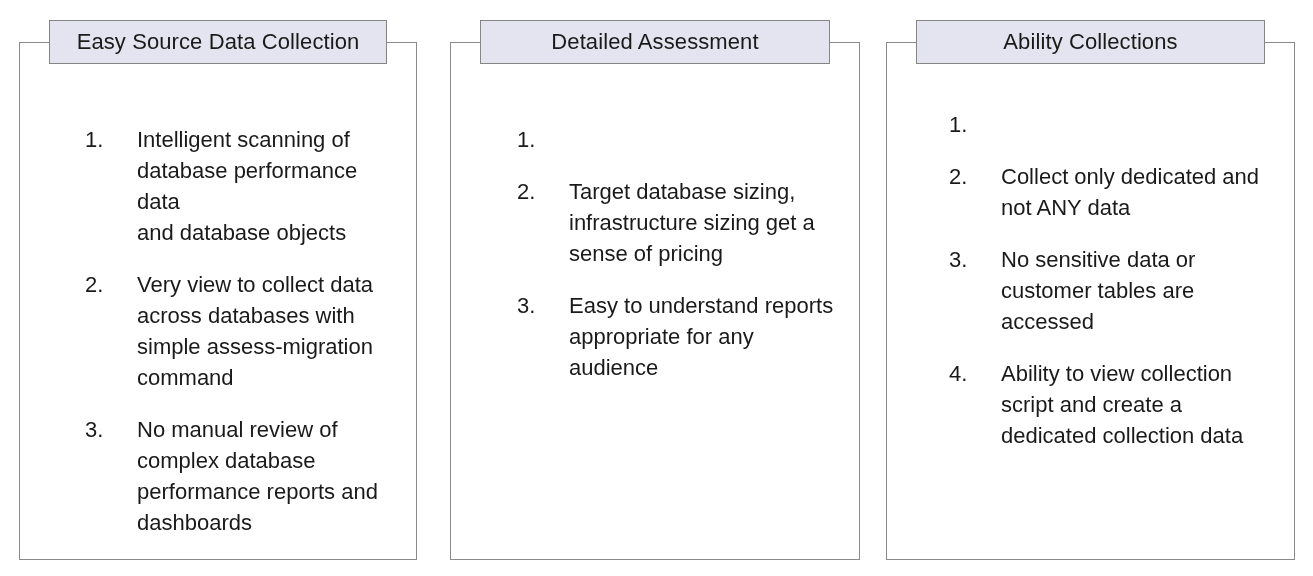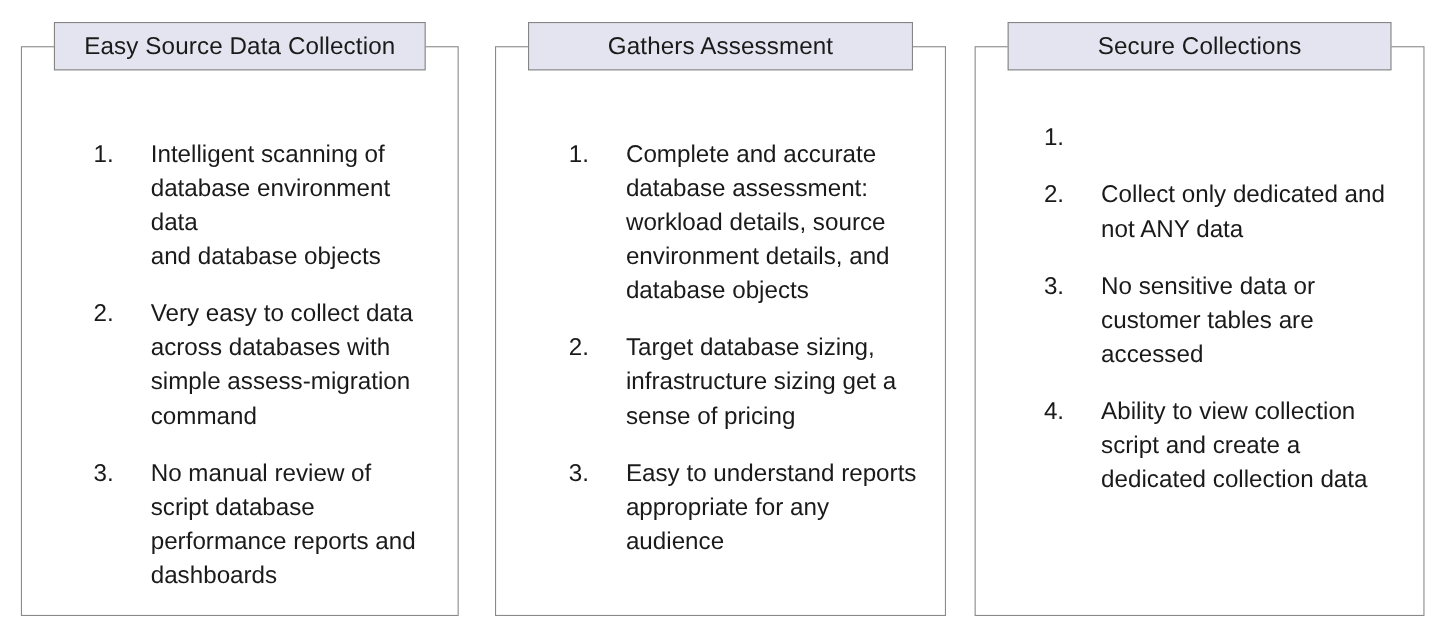--- a/index.html
+++ b/index.html
@@ -110,73 +110,68 @@
 
   <section class="panel" id="panel-1">
     <div class="panel-box"></div>
     <div class="panel-header">
       <span class="panel-header-title">Easy Source Data Collection</span>
     </div>
     <ol class="panel-list">
       <li class="list-item">
         <span class="item-number">1.</span>
         <span class="item-text">Intelligent scanning of
-database environment data
+database performance data
 and database objects</span>
       </li>
       <li class="list-item">
         <span class="item-number">2.</span>
-        <span class="item-text">Very easy to collect data
+        <span class="item-text">Very view to collect data
 across databases with
 simple assess-migration
 command</span>
       </li>
       <li class="list-item">
         <span class="item-number">3.</span>
         <span class="item-text">No manual review of
-script database
+complex database
 performance reports and
 dashboards</span>
       </li>
     </ol>
   </section>
 
   <section class="panel" id="panel-2">
     <div class="panel-box"></div>
     <div class="panel-header">
-      <span class="panel-header-title">Gathers Assessment</span>
+      <span class="panel-header-title">Detailed Assessment</span>
     </div>
     <ol class="panel-list">
       <li class="list-item">
         <span class="item-number">1.</span>
-        <span class="item-text">Complete and accurate
-database assessment:
-workload details, source
-environment details, and
-database objects</span>
       </li>
       <li class="list-item">
         <span class="item-number">2.</span>
         <span class="item-text">Target database sizing,
 infrastructure sizing get a
 sense of pricing</span>
       </li>
       <li class="list-item">
         <span class="item-number">3.</span>
         <span class="item-text">Easy to understand reports
 appropriate for any
 audience</span>
       </li>
     </ol>
   </section>
 
   <section class="panel" id="panel-3">
     <div class="panel-box"></div>
     <div class="panel-header">
-      <span class="panel-header-title">Secure Collections</span>
+      <span class="panel-header-title">Ability Collections</span>
     </div>
     <ol class="panel-list">
       <li class="list-item">
         <span class="item-number">1.</span>
       </li>
       <li class="list-item">
         <span class="item-number">2.</span>
         <span class="item-text">Collect only dedicated and
 not ANY data</span>
       </li>

